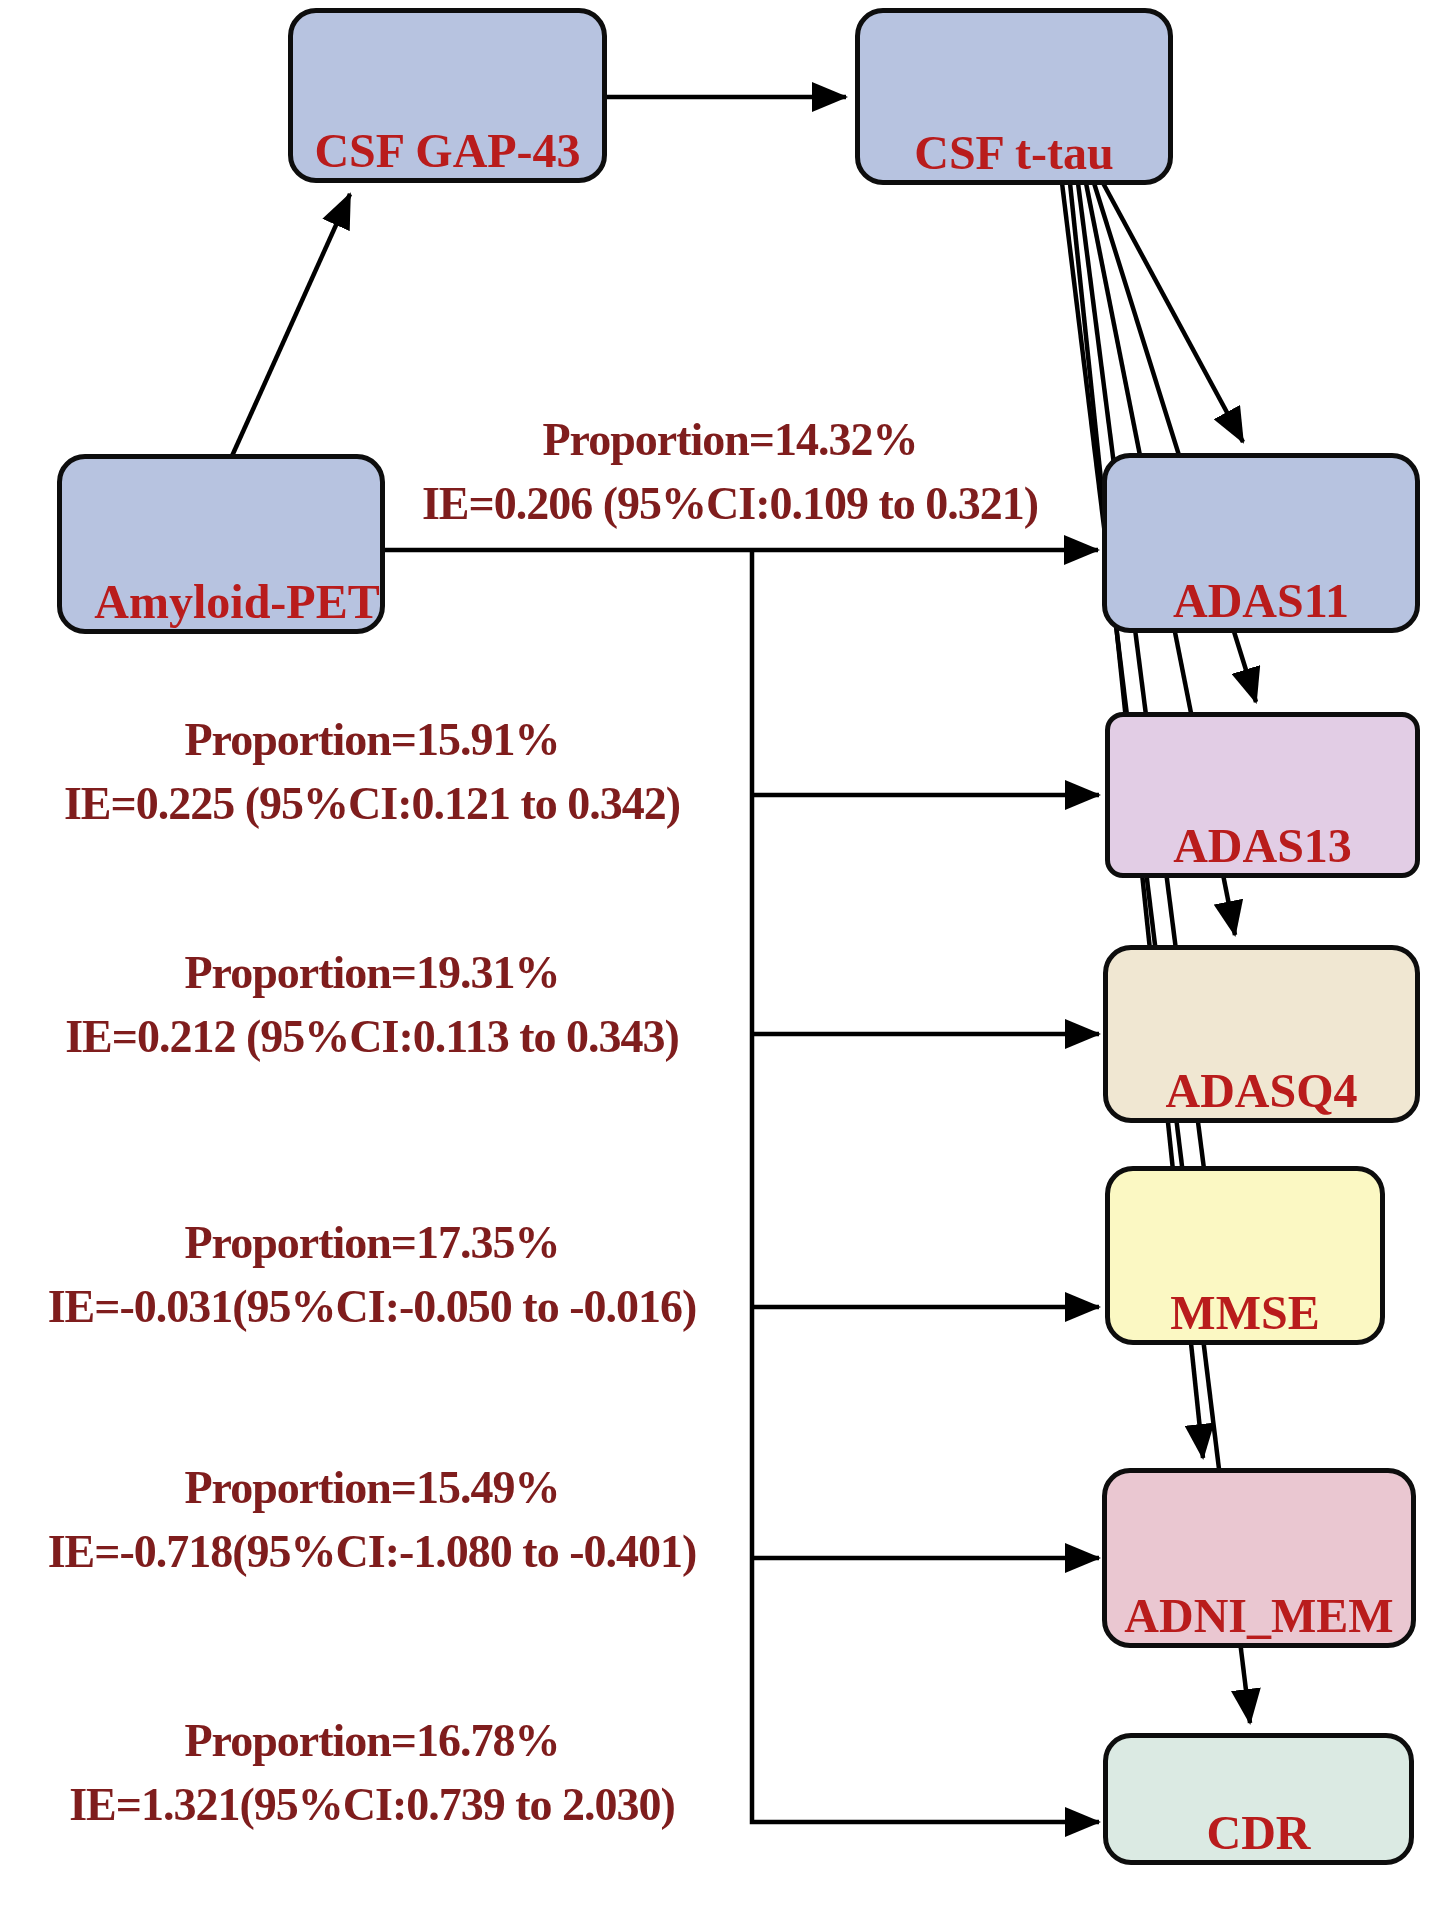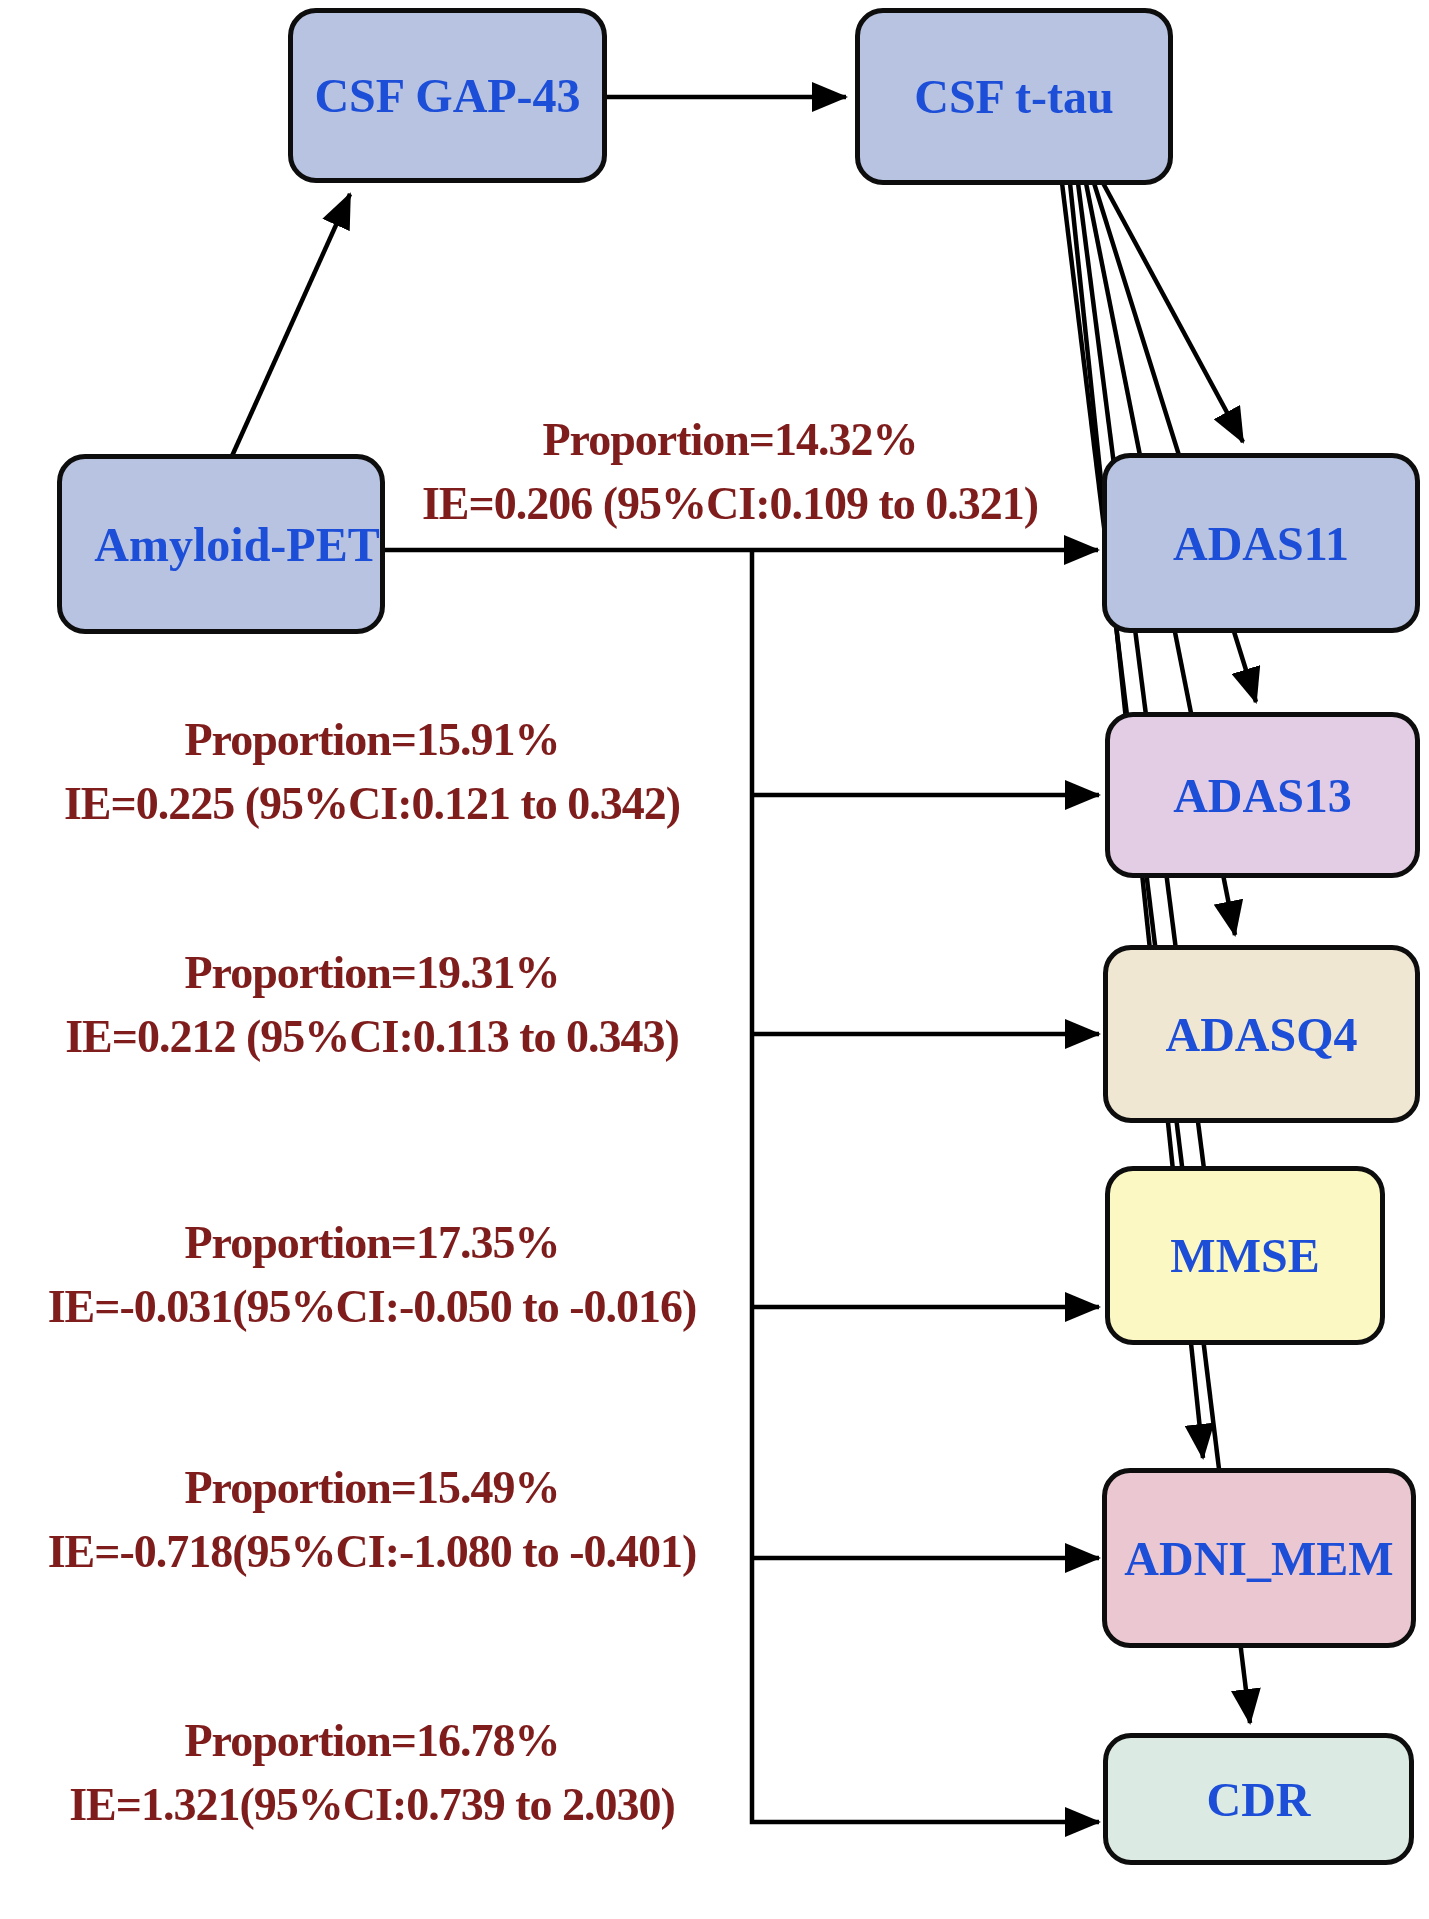--- a/index.html
+++ b/index.html
@@ -7,22 +7,22 @@
     position:relative;
     width:1429px;height:1919px;
     background:#ffffff;
     font-family:"Liberation Serif", serif;
     overflow:hidden;
   }
   svg.wires{position:absolute;left:0;top:0;z-index:1;}
   .node{
     position:absolute;z-index:2;
     border:5px solid #0d0d0d;border-radius:28px;
-    display:flex;align-items:center;justify-content:center;
-    font-weight:700;font-size:48px;color:#1d4ed8;
+    display:flex;align-items:flex-end;justify-content:center;
+    font-weight:700;font-size:48px;color:#b91c1c;
     box-sizing:border-box;letter-spacing:0px;
   }
   #node-csf-gap43{left:288px;top:8px;width:319px;height:175px;}
   #node-csf-ttau{left:855px;top:8px;width:318px;height:177px;}
   #node-amyloid-pet{left:57px;top:454px;width:328px;height:180px;padding-left:32px;}
   #node-adas11{left:1102px;top:453px;width:318px;height:180px;}
   #node-adas13{left:1105px;top:712px;width:315px;height:166px;}
   #node-adasq4{left:1103px;top:945px;width:317px;height:178px;}
   #node-mmse{left:1105px;top:1166px;width:280px;height:179px;}
   #node-adni-mem{left:1102px;top:1468px;width:314px;height:180px;}
@@ -80,21 +80,21 @@
   </div>
   <div class="node" id="node-csf-ttau" style="background-color: rgb(183, 195, 224);">
     <span>CSF t-tau</span>
   </div>
   <div class="node" id="node-amyloid-pet" style="background-color: rgb(183, 195, 224);">
     <span>Amyloid-PET</span>
   </div>
   <div class="node" id="node-adas11" style="background-color: rgb(183, 195, 224);">
     <span>ADAS11</span>
   </div>
-  <div class="node" id="node-adas13" style="background-color: rgb(226, 205, 229);">
+  <div class="node" id="node-adas13" style="background-color: rgb(226, 205, 229); border-radius: 18px;">
     <span>ADAS13</span>
   </div>
   <div class="node" id="node-adasq4" style="background-color: rgb(240, 231, 210);">
     <span>ADASQ4</span>
   </div>
   <div class="node" id="node-mmse" style="background-color: rgb(251, 248, 195);">
     <span>MMSE</span>
   </div>
   <div class="node" id="node-adni-mem" style="background-color: rgb(234, 199, 209);">
     <span>ADNI_MEM</span>

